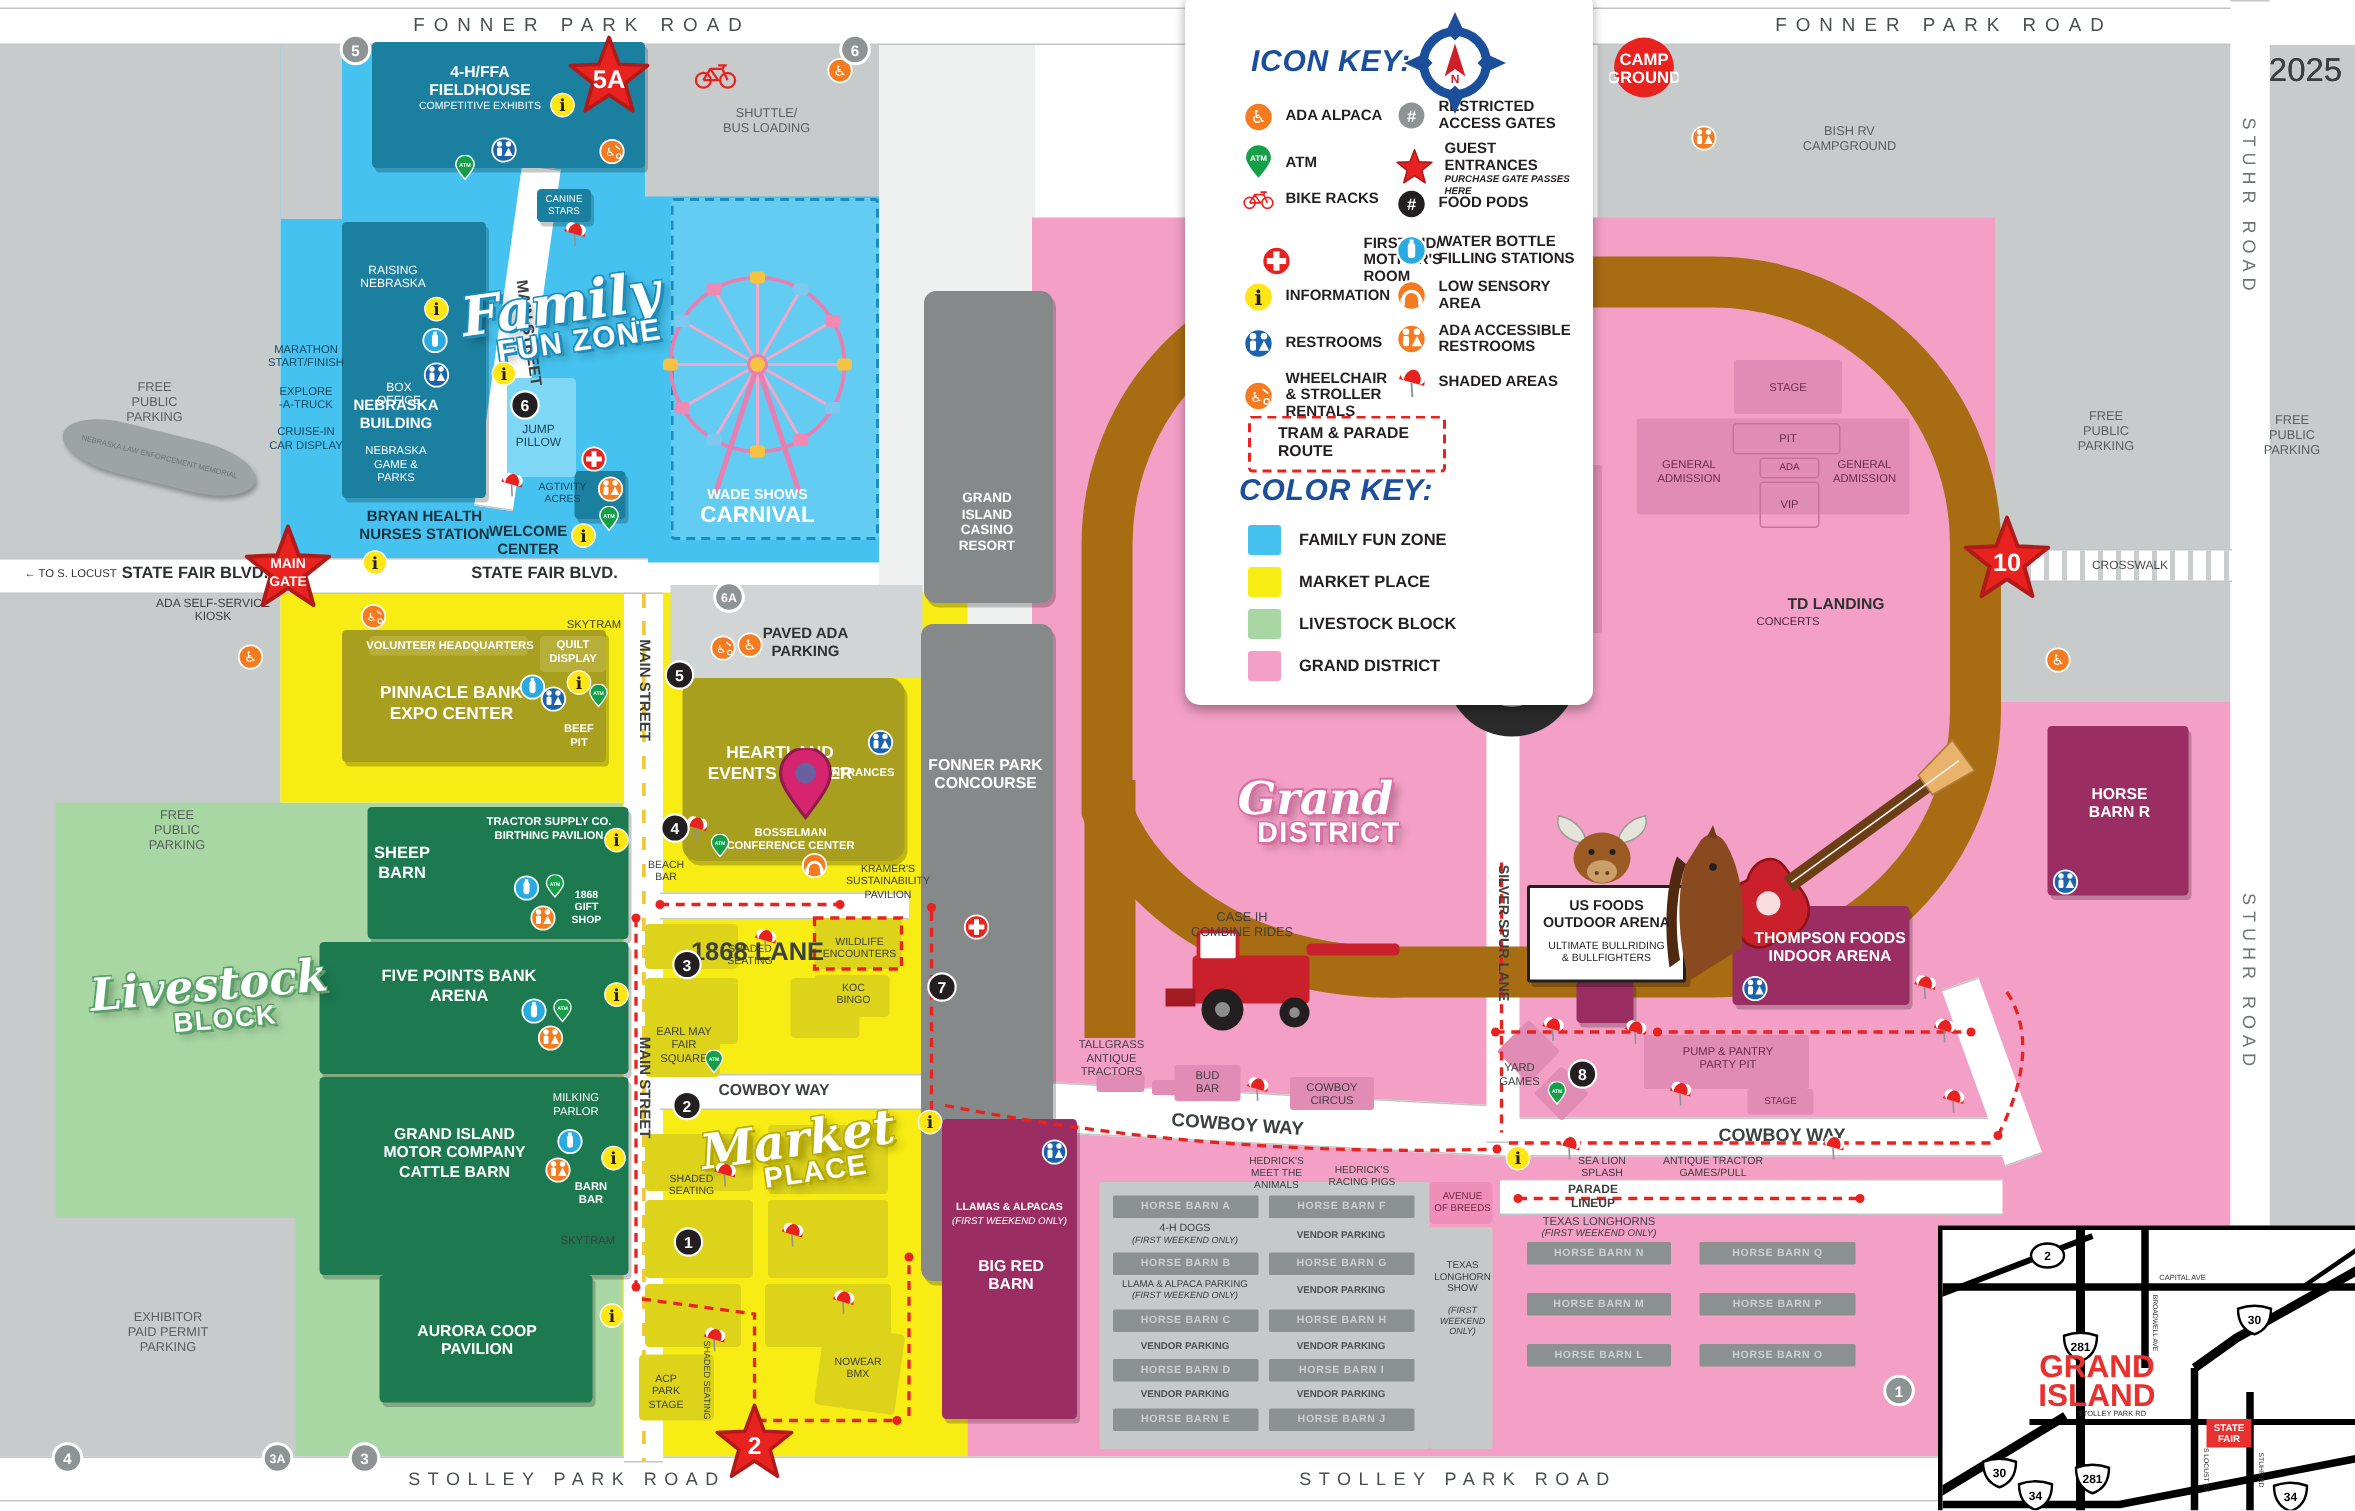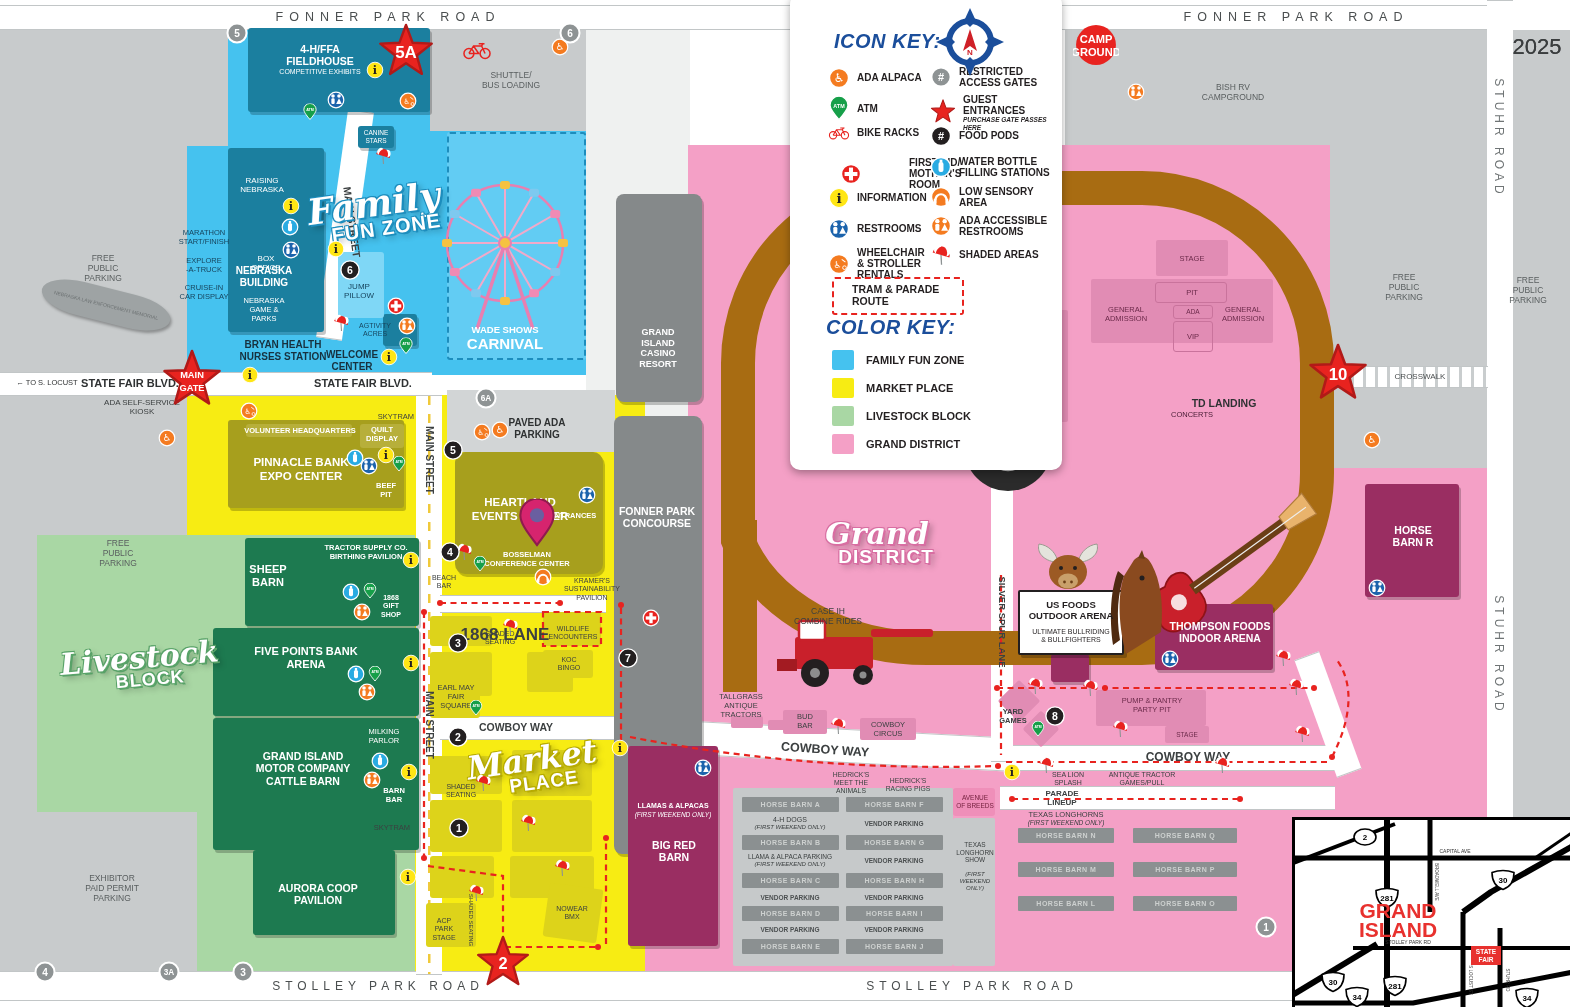--- a/index.html
+++ b/index.html
@@ -541,21 +541,21 @@
     <div class="lbl" style="left: 673px; top: 815px; font-size: 6.5px; color: rgb(255, 255, 255); z-index: 7; font-weight: normal; font-style: italic; transform: translate(-50%, -50%);">(FIRST WEEKEND ONLY)</div>
     <div class="lbl" style="left: 674px; top: 851px; font-size: 10.5px; color: rgb(255, 255, 255); z-index: 7; font-weight: bold; font-style: normal; transform: translate(-50%, -50%);">BIG RED<br>BARN</div>
     <div class="lbl" style="left: 1220px; top: 632px; font-size: 10.5px; color: rgb(255, 255, 255); z-index: 7; font-weight: bold; font-style: normal; transform: translate(-50%, -50%);">THOMPSON FOODS<br>INDOOR ARENA</div>
     <div class="lbl" style="left: 1413px; top: 536px; font-size: 10.5px; color: rgb(255, 255, 255); z-index: 7; font-weight: bold; font-style: normal; transform: translate(-50%, -50%);">HORSE<br>BARN R</div>
     <div class="lbl" style="left: 1071px; top: 610px; font-size: 9.5px; color: rgb(35, 31, 32); z-index: 7; font-weight: bold; font-style: normal; transform: translate(-50%, -50%);">US FOODS<br>OUTDOOR ARENA</div>
     <div class="lbl" style="left: 1071px; top: 636px; font-size: 7px; color: rgb(35, 31, 32); z-index: 7; font-weight: normal; font-style: normal; transform: translate(-50%, -50%);">ULTIMATE BULLRIDING<br>&amp; BULLFIGHTERS</div>
     <div class="lbl" style="left: 828px; top: 616px; font-size: 8.5px; color: rgb(60, 64, 65); z-index: 7; font-weight: normal; font-style: normal; transform: translate(-50%, -50%);">CASE IH<br>COMBINE RIDES</div>
     <div class="lbl" style="left: 741px; top: 706px; font-size: 7.5px; color: rgb(60, 64, 65); z-index: 7; font-weight: normal; font-style: normal; transform: translate(-50%, -50%);">TALLGRASS<br>ANTIQUE<br>TRACTORS</div>
     <div class="lbl" style="left: 805px; top: 722px; font-size: 7.5px; color: rgb(60, 64, 65); z-index: 7; font-weight: normal; font-style: normal; transform: translate(-50%, -50%);">BUD<br>BAR</div>
     <div class="lbl" style="left: 888px; top: 730px; font-size: 7.5px; color: rgb(60, 64, 65); z-index: 7; font-weight: normal; font-style: normal; transform: translate(-50%, -50%);">COWBOY<br>CIRCUS</div>
-    <div class="lbl" style="left: 1013px; top: 717px; font-size: 7.5px; color: rgb(60, 64, 65); z-index: 7; font-weight: bold; font-style: normal; transform: translate(-50%, -50%);">YARD<br>GAMES</div>
+    <div class="lbl" style="left: 1013px; top: 717px; font-size: 7.5px; color: rgb(60, 64, 65); z-index: 7; font-weight: normal; font-style: normal; transform: translate(-50%, -50%);">YARD<br>GAMES</div>
     <div class="lbl" style="left: 1068px; top: 779px; font-size: 7px; color: rgb(60, 64, 65); z-index: 7; font-weight: normal; font-style: normal; transform: translate(-50%, -50%);">SEA LION<br>SPLASH</div>
     <div class="lbl" style="left: 1142px; top: 779px; font-size: 7px; color: rgb(60, 64, 65); z-index: 7; font-weight: normal; font-style: normal; transform: translate(-50%, -50%);">ANTIQUE TRACTOR<br>GAMES/PULL</div>
     <div class="lbl" style="left: 851px; top: 783px; font-size: 6.8px; color: rgb(60, 64, 65); z-index: 7; font-weight: normal; font-style: normal; transform: translate(-50%, -50%);">HEDRICK'S<br>MEET THE<br>ANIMALS</div>
     <div class="lbl" style="left: 908px; top: 785px; font-size: 6.8px; color: rgb(60, 64, 65); z-index: 7; font-weight: normal; font-style: normal; transform: translate(-50%, -50%);">HEDRICK'S<br>RACING PIGS</div>
     <div class="lbl" style="left: 975px; top: 802px; font-size: 6.5px; color: rgb(117, 34, 63); z-index: 7; font-weight: normal; font-style: normal; transform: translate(-50%, -50%);">AVENUE<br>OF BREEDS</div>
     <div class="lbl" style="left: 975px; top: 852px; font-size: 6.5px; color: rgb(60, 64, 65); z-index: 7; font-weight: normal; font-style: normal; transform: translate(-50%, -50%);">TEXAS<br>LONGHORN<br>SHOW</div>
     <div class="lbl" style="left: 975px; top: 882px; font-size: 6px; color: rgb(60, 64, 65); z-index: 7; font-weight: normal; font-style: italic; transform: translate(-50%, -50%);">(FIRST<br>WEEKEND<br>ONLY)</div>
     <div class="lbl" style="left: 1066px; top: 815px; font-size: 7.5px; color: rgb(60, 64, 65); z-index: 7; font-weight: normal; font-style: normal; transform: translate(-50%, -50%);">TEXAS LONGHORNS</div>
     <div class="lbl" style="left: 1066px; top: 823px; font-size: 6.5px; color: rgb(60, 64, 65); z-index: 7; font-weight: normal; font-style: italic; transform: translate(-50%, -50%);">(FIRST WEEKEND ONLY)</div>
     <div class="lbl" style="left: 790px; top: 820px; font-size: 7px; color: rgb(60, 64, 65); z-index: 7; font-weight: normal; font-style: normal; transform: translate(-50%, -50%);">4-H DOGS</div>
@@ -1218,21 +1218,21 @@
         <circle r="10.4" fill="#8e9394" stroke="#fff" stroke-width="2.2"></circle>
         <text y="3.8" font-size="9" font-weight="bold" text-anchor="middle" fill="#fff">6A</text>
       </svg>
     </div>
     <div class="ic" style="left: 45px; top: 972px; z-index: 9;">
       <svg width="22" height="22" viewBox="-12 -12 24 24">
         <circle r="10.4" fill="#8e9394" stroke="#fff" stroke-width="2.2"></circle>
         <text y="4.4" font-size="11" font-weight="bold" text-anchor="middle" fill="#fff">4</text>
       </svg>
     </div>
-    <div class="ic" style="left: 169px; top: 972px; z-index: 9;">
+    <div class="ic" style="left: 185px; top: 972px; z-index: 9;">
       <svg width="22" height="22" viewBox="-12 -12 24 24">
         <circle r="10.4" fill="#8e9394" stroke="#fff" stroke-width="2.2"></circle>
         <text y="3.8" font-size="9" font-weight="bold" text-anchor="middle" fill="#fff">3A</text>
       </svg>
     </div>
     <div class="ic" style="left: 243px; top: 972px; z-index: 9;">
       <svg width="22" height="22" viewBox="-12 -12 24 24">
         <circle r="10.4" fill="#8e9394" stroke="#fff" stroke-width="2.2"></circle>
         <text y="4.4" font-size="11" font-weight="bold" text-anchor="middle" fill="#fff">3</text>
       </svg>

